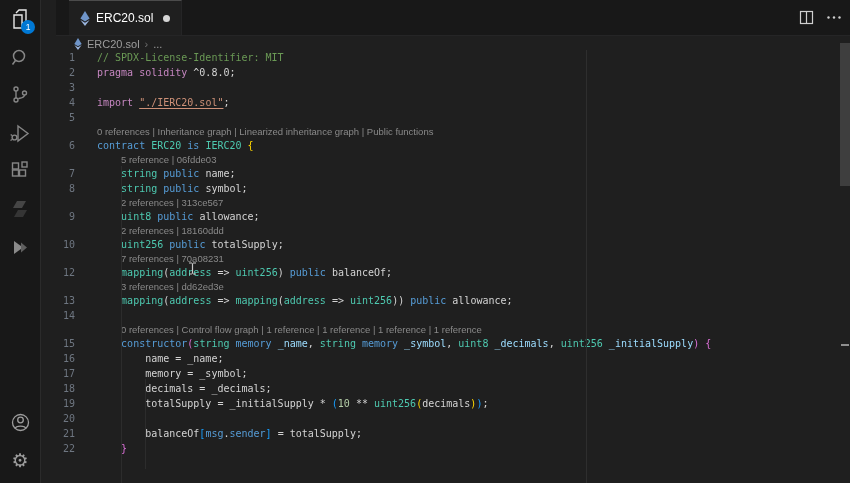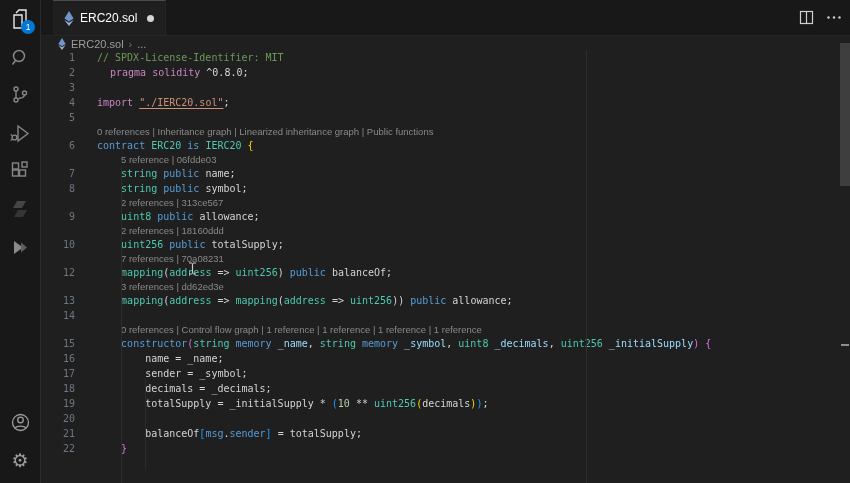--- a/index.html
+++ b/index.html
@@ -4,21 +4,21 @@
 <style>
   html,body{margin:0;padding:0;}
   body{width:850px;height:483px;overflow:hidden;background:#1f1f1f;font-family:"Liberation Sans",sans-serif;position:relative;}
   
   .activitybar{position:absolute;left:0;top:0;bottom:0;width:40px;background:#181818;border-right:1px solid #2b2b2b;display:flex;flex-direction:column;align-items:center;z-index:5;}
   .ab-item{width:40px;height:38px;display:flex;align-items:center;justify-content:center;position:relative;cursor:pointer;}
   .ab-badge{position:absolute;right:5px;bottom:4px;width:14px;height:14px;border-radius:50%;background:#0078d4;color:#fff;font-size:8.5px;line-height:14px;text-align:center;font-family:"Liberation Sans",sans-serif;}
   .ab-bottom{margin-top:auto;margin-bottom:4px;display:flex;flex-direction:column;align-items:center;}
   .gearglyph{font-size:19px;color:#9d9d9d;}
   
-  .main{position:absolute;left:40px;top:0;right:0;bottom:0;}
+  .main{position:absolute;left:40px;top:0;right:0;bottom:0;padding-left:16px;}
   .tabbar{height:35px;background:#181818;border-bottom:1px solid #252526;display:flex;align-items:stretch;padding-left:13px;position:relative;}
   .tab{display:flex;align-items:center;gap:6px;padding:0 11px;background:#1f1f1f;border-right:1px solid #252526;border-top:1px solid #4b4b4b;cursor:pointer;}
   .tab-label{color:#ffffff;font-size:12px;}
   .mod-dot{width:7px;height:7px;border-radius:50%;background:#d6d6d6;margin-left:4px;}
   .tab-actions{position:absolute;right:8px;top:0;height:35px;display:flex;align-items:center;gap:12px;}
   .breadcrumb{height:15px;display:flex;align-items:center;gap:5px;padding-left:18px;font-size:11px;color:#9d9d9d;}
   .bc-chev{color:#6e6e6e;font-size:11px;}
   
   .editor{position:absolute;top:50px;left:0;right:0;bottom:0;overflow:hidden;}
   .row{display:flex;height:15px;line-height:15px;font-family:"DejaVu Sans Mono",monospace;font-size:10px;white-space:pre;}
@@ -156,42 +156,42 @@
       </svg>
     </span>
     <span>ERC20.sol</span>
     <span class="bc-chev">›</span>
     <span>...</span>
   </div>
 
   <div class="editor">
     <div id="code-rows">
         <div class="row"><span class="ln">1</span><span class="code"><span style="color: rgb(106, 153, 85);">// SPDX-License-Identifier: MIT</span></span></div>
-        <div class="row"><span class="ln">2</span><span class="code"><span style="color: rgb(197, 134, 192); margin-left: 13px;">pragma solidity</span><span style="color: rgb(212, 212, 212);"> ^0.8.0;</span></span></div>
+        <div class="row"><span class="ln">2</span><span class="code"><span style="color: rgb(197, 134, 192);">pragma solidity</span><span style="color: rgb(212, 212, 212);"> ^0.8.0;</span></span></div>
         <div class="row"><span class="ln">3</span><span class="code"></span></div>
         <div class="row"><span class="ln">4</span><span class="code"><span style="color: rgb(197, 134, 192);">import</span><span style="color: rgb(212, 212, 212);"> </span><span class="seg-su" style="color: rgb(206, 145, 120);">"./IERC20.sol"</span><span style="color: rgb(212, 212, 212);">;</span></span></div>
         <div class="row"><span class="ln">5</span><span class="code"></span></div>
         <div class="lensrow" style="padding-left: 57px;">0 references | Inheritance graph | Linearized inheritance graph | Public functions</div>
         <div class="row"><span class="ln">6</span><span class="code"><span style="color: rgb(86, 156, 214);">contract</span><span style="color: rgb(212, 212, 212);"> </span><span style="color: rgb(78, 201, 176);">ERC20</span><span style="color: rgb(212, 212, 212);"> </span><span style="color: rgb(86, 156, 214);">is</span><span style="color: rgb(212, 212, 212);"> </span><span style="color: rgb(78, 201, 176);">IERC20</span><span style="color: rgb(212, 212, 212);"> </span><span style="color: rgb(255, 215, 0);">{</span></span></div>
         <div class="lensrow" style="padding-left: 81px;">5 reference | 06fdde03</div>
         <div class="row"><span class="ln">7</span><span class="code"><span style="color: rgb(212, 212, 212);">    </span><span style="color: rgb(78, 201, 176);">string</span><span style="color: rgb(212, 212, 212);"> </span><span style="color: rgb(86, 156, 214);">public</span><span style="color: rgb(212, 212, 212);"> name;</span></span></div>
         <div class="row"><span class="ln">8</span><span class="code"><span style="color: rgb(212, 212, 212);">    </span><span style="color: rgb(78, 201, 176);">string</span><span style="color: rgb(212, 212, 212);"> </span><span style="color: rgb(86, 156, 214);">public</span><span style="color: rgb(212, 212, 212);"> symbol;</span></span></div>
         <div class="lensrow" style="padding-left: 81px;">2 references | 313ce567</div>
         <div class="row"><span class="ln">9</span><span class="code"><span style="color: rgb(212, 212, 212);">    </span><span style="color: rgb(78, 201, 176);">uint8</span><span style="color: rgb(212, 212, 212);"> </span><span style="color: rgb(86, 156, 214);">public</span><span style="color: rgb(212, 212, 212);"> allowance;</span></span></div>
         <div class="lensrow" style="padding-left: 81px;">2 references | 18160ddd</div>
         <div class="row"><span class="ln">10</span><span class="code"><span style="color: rgb(212, 212, 212);">    </span><span style="color: rgb(78, 201, 176);">uint256</span><span style="color: rgb(212, 212, 212);"> </span><span style="color: rgb(86, 156, 214);">public</span><span style="color: rgb(212, 212, 212);"> totalSupply;</span></span></div>
         <div class="lensrow" style="padding-left: 81px;">7 references | 70a08231</div>
         <div class="row"><span class="ln">12</span><span class="code"><span style="color: rgb(212, 212, 212);">    </span><span style="color: rgb(78, 201, 176);">mapping</span><span style="color: rgb(212, 212, 212);">(</span><span style="color: rgb(78, 201, 176);">address</span><span style="color: rgb(212, 212, 212);"> =&gt; </span><span style="color: rgb(78, 201, 176);">uint256</span><span style="color: rgb(212, 212, 212);">) </span><span style="color: rgb(86, 156, 214);">public</span><span style="color: rgb(212, 212, 212);"> balanceOf;</span></span></div>
         <div class="lensrow" style="padding-left: 81px;">3 references | dd62ed3e</div>
         <div class="row"><span class="ln">13</span><span class="code"><span style="color: rgb(212, 212, 212);">    </span><span style="color: rgb(78, 201, 176);">mapping</span><span style="color: rgb(212, 212, 212);">(</span><span style="color: rgb(78, 201, 176);">address</span><span style="color: rgb(212, 212, 212);"> =&gt; </span><span style="color: rgb(78, 201, 176);">mapping</span><span style="color: rgb(212, 212, 212);">(</span><span style="color: rgb(78, 201, 176);">address</span><span style="color: rgb(212, 212, 212);"> =&gt; </span><span style="color: rgb(78, 201, 176);">uint256</span><span style="color: rgb(212, 212, 212);">)) </span><span style="color: rgb(86, 156, 214);">public</span><span style="color: rgb(212, 212, 212);"> allowance;</span></span></div>
         <div class="row"><span class="ln">14</span><span class="code"></span></div>
         <div class="lensrow" style="padding-left: 81px;">0 references | Control flow graph | 1 reference | 1 reference | 1 reference | 1 reference</div>
         <div class="row"><span class="ln">15</span><span class="code"><span style="color: rgb(212, 212, 212);">    </span><span style="color: rgb(86, 156, 214);">constructor</span><span style="color: rgb(218, 112, 214);">(</span><span style="color: rgb(78, 201, 176);">string</span><span style="color: rgb(86, 156, 214);"> memory</span><span style="color: rgb(156, 220, 254);"> _name</span><span style="color: rgb(212, 212, 212);">, </span><span style="color: rgb(78, 201, 176);">string</span><span style="color: rgb(86, 156, 214);"> memory</span><span style="color: rgb(156, 220, 254);"> _symbol</span><span style="color: rgb(212, 212, 212);">, </span><span style="color: rgb(78, 201, 176);">uint8</span><span style="color: rgb(156, 220, 254);"> _decimals</span><span style="color: rgb(212, 212, 212);">, </span><span style="color: rgb(78, 201, 176);">uint256</span><span style="color: rgb(156, 220, 254);"> _initialSupply</span><span style="color: rgb(218, 112, 214);">)</span><span style="color: rgb(212, 212, 212);"> </span><span style="color: rgb(218, 112, 214);">{</span></span></div>
         <div class="row"><span class="ln">16</span><span class="code"><span style="color: rgb(212, 212, 212);">        name = _name;</span></span></div>
-        <div class="row"><span class="ln">17</span><span class="code"><span style="color: rgb(212, 212, 212);">        sender = _symbol;</span></span></div>
+        <div class="row"><span class="ln">17</span><span class="code"><span style="color: rgb(212, 212, 212);">        memory = _symbol;</span></span></div>
         <div class="row"><span class="ln">18</span><span class="code"><span style="color: rgb(212, 212, 212); margin-top: 12px;">        decimals = _decimals;</span></span></div>
         <div class="row"><span class="ln">19</span><span class="code"><span style="color: rgb(212, 212, 212);">        totalSupply = _initialSupply * </span><span style="color: rgb(23, 159, 255);">(</span><span style="color: rgb(181, 206, 168);">10</span><span style="color: rgb(212, 212, 212);"> ** </span><span style="color: rgb(78, 201, 176);">uint256</span><span style="color: rgb(255, 215, 0);">(</span><span style="color: rgb(212, 212, 212);">decimals</span><span style="color: rgb(255, 215, 0);">)</span><span style="color: rgb(23, 159, 255);">)</span><span style="color: rgb(212, 212, 212);">;</span></span></div>
         <div class="row"><span class="ln">20</span><span class="code"></span></div>
         <div class="row"><span class="ln">21</span><span class="code"><span style="color: rgb(212, 212, 212);">        balanceOf</span><span style="color: rgb(23, 159, 255);">[</span><span style="color: rgb(86, 156, 214);">msg</span><span style="color: rgb(212, 212, 212);">.</span><span style="color: rgb(86, 156, 214);">sender</span><span style="color: rgb(23, 159, 255);">]</span><span style="color: rgb(212, 212, 212);"> = totalSupply;</span></span></div>
         <div class="row"><span class="ln">22</span><span class="code"><span style="color: rgb(218, 112, 214);">    }</span></span></div>
       </div>
     <div class="overlay ruler"></div>
     <div class="overlay guide1"></div>
     <div class="overlay guide2"></div>
     <div class="ibeam">

